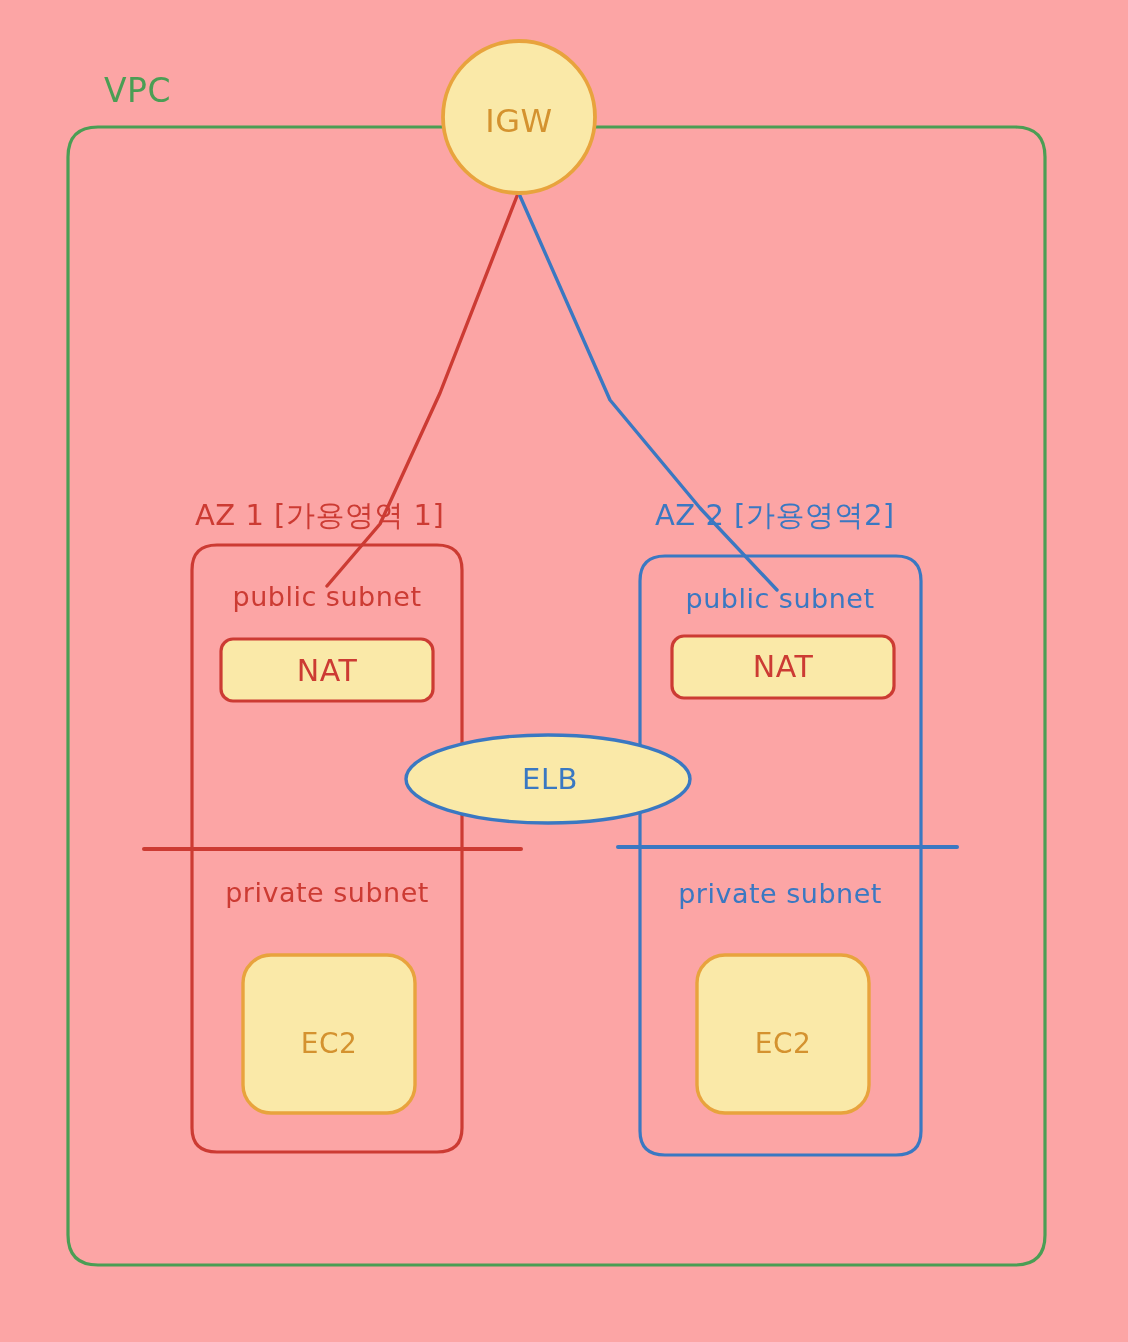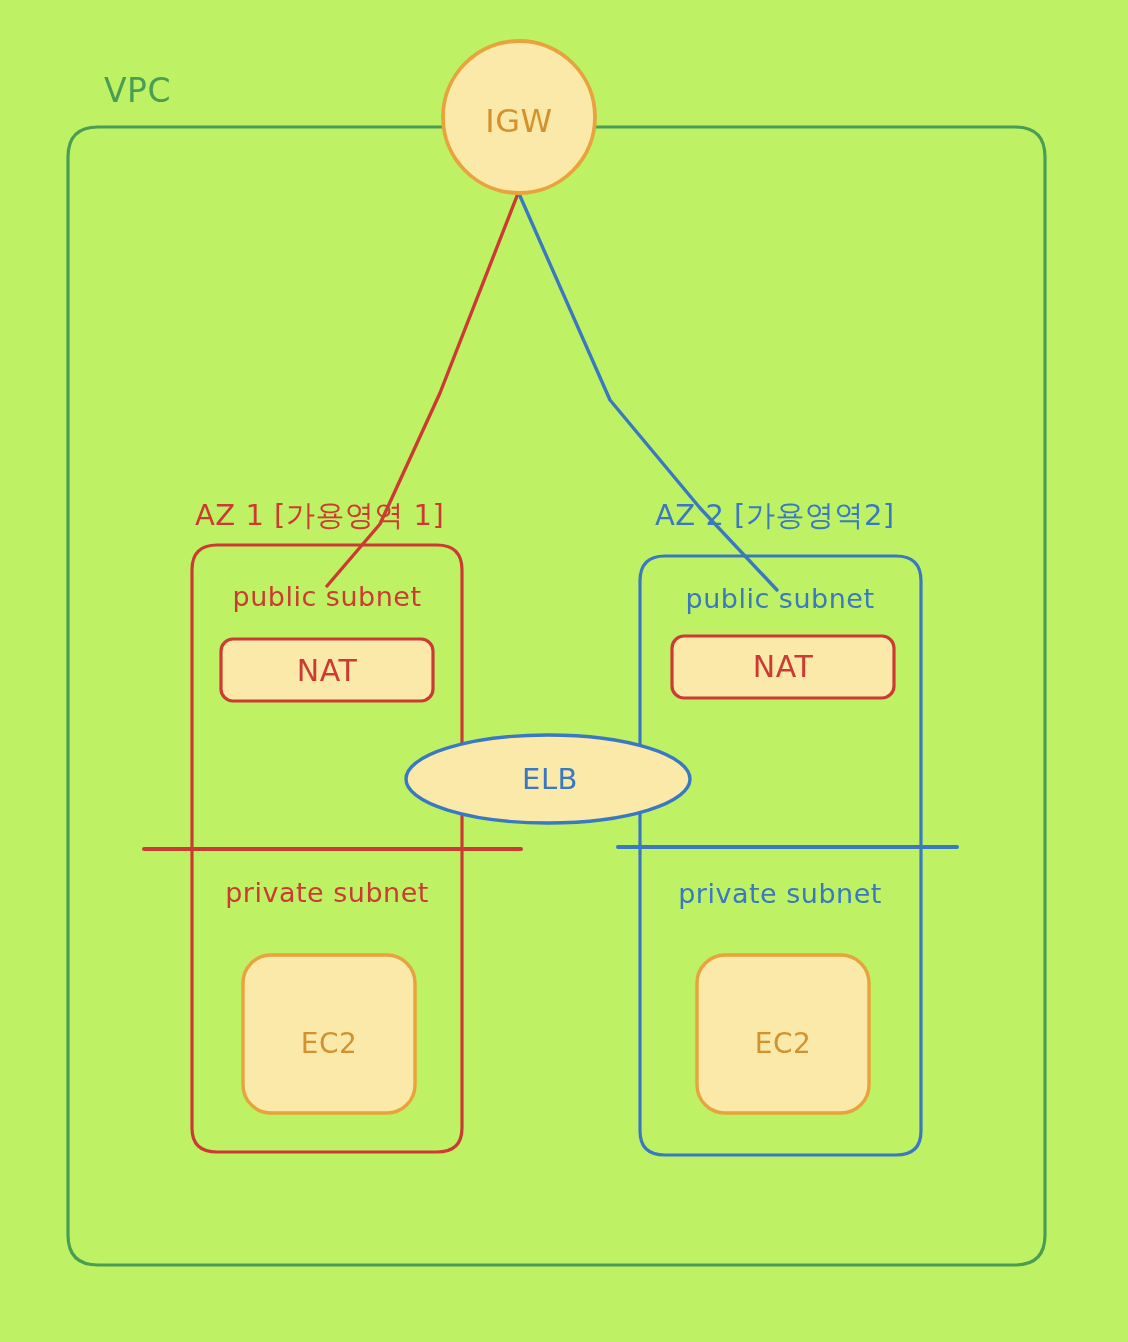--- a/index.html
+++ b/index.html
@@ -8,21 +8,21 @@
     padding: 0;
     background: #ffffff;
   }
   body {
     font-family: "DejaVu Sans", sans-serif;
   }
   #canvas {
     position: relative;
     width: 1128px;
     height: 1342px;
-    background: #bef264;
+    background: #fca5a5;
     overflow: hidden;
   }
   #diagram-svg {
     position: absolute;
     top: 0;
     left: 0;
     width: 1128px;
     height: 1342px;
   }
   .hand-text {

